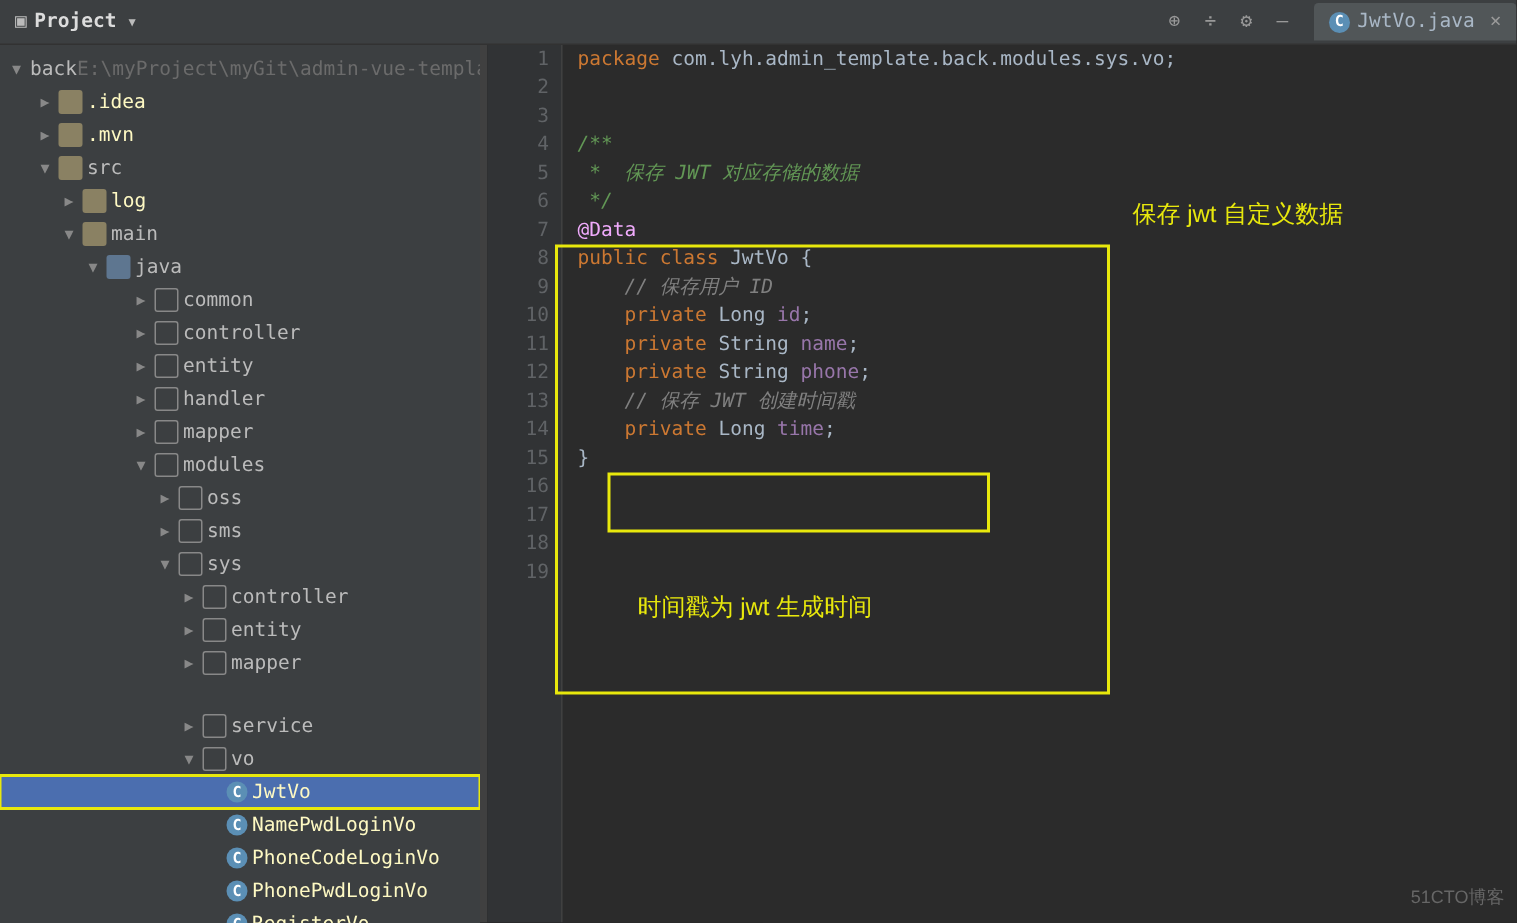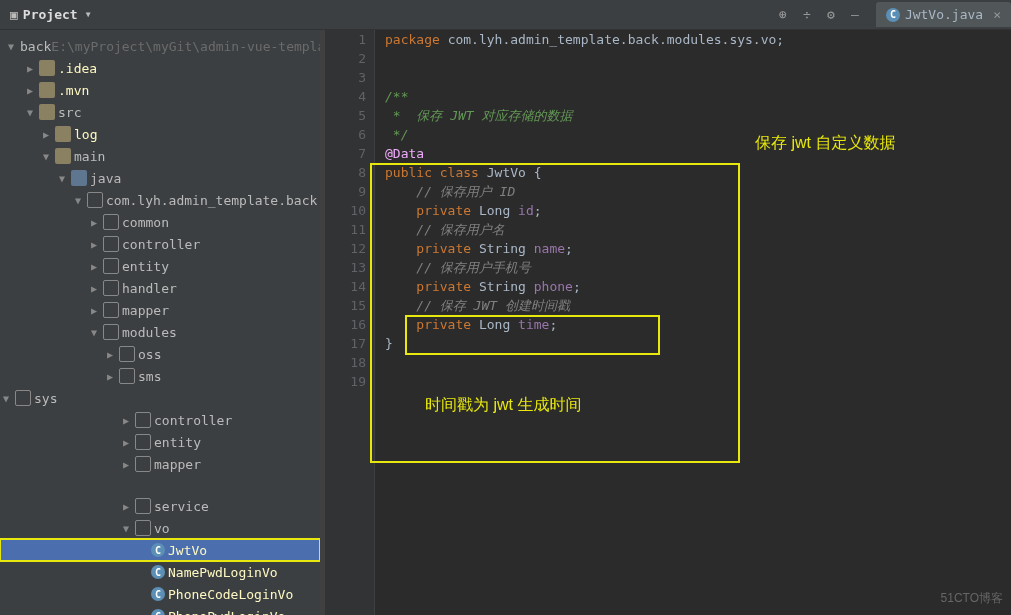--- a/index.html
+++ b/index.html
@@ -100,25 +100,20 @@
       <div class="tree-row" style="padding-left: 40px;">
         <span class="arrow open"></span>
         <span class="icon icon-folder"></span>
         <span class="tree-label ">main</span>
       </div>
       <div class="tree-row" style="padding-left: 56px;">
         <span class="arrow open"></span>
         <span class="icon icon-folder-special"></span>
         <span class="tree-label ">java</span>
       </div>
-      <div class="tree-row" style="padding-left: 72px;">
-        <span class="arrow open"></span>
-        <span class="icon icon-package"></span>
-        <span class="tree-label ">com.lyh.admin_template.back</span>
-      </div>
       <div class="tree-row" style="padding-left: 88px;">
         <span class="arrow closed"></span>
         <span class="icon icon-package"></span>
         <span class="tree-label ">common</span>
       </div>
       <div class="tree-row" style="padding-left: 88px;">
         <span class="arrow closed"></span>
         <span class="icon icon-package"></span>
         <span class="tree-label ">controller</span>
       </div>
@@ -145,21 +140,21 @@
       <div class="tree-row" style="padding-left: 104px;">
         <span class="arrow closed"></span>
         <span class="icon icon-package"></span>
         <span class="tree-label ">oss</span>
       </div>
       <div class="tree-row" style="padding-left: 104px;">
         <span class="arrow closed"></span>
         <span class="icon icon-package"></span>
         <span class="tree-label ">sms</span>
       </div>
-      <div class="tree-row" style="">
+      <div class="tree-row" style="padding-left: 104px;">
         <span class="arrow open"></span>
         <span class="icon icon-package"></span>
         <span class="tree-label ">sys</span>
       </div>
       <div class="tree-row" style="padding-left: 120px;">
         <span class="arrow closed"></span>
         <span class="icon icon-package"></span>
         <span class="tree-label ">controller</span>
       </div>
       <div class="tree-row" style="padding-left: 120px;">
@@ -239,23 +234,21 @@
     <div class="code-line"><span class="kw">package </span><span>com.lyh.admin_template.back.modules.sys.vo;</span></div>
         <div class="code-line"></div>
         <div class="code-line"></div>
         <div class="code-line"><span class="doc-comment">/**</span></div>
         <div class="code-line"><span class="doc-comment"> *  保存 JWT 对应存储的数据</span></div>
         <div class="code-line"><span class="doc-comment"> */</span></div>
         <div class="code-line"><span class="anno">@Data</span></div>
         <div class="code-line"><span class="kw">public class </span><span>JwtVo {</span></div>
         <div class="code-line"><span class="comment">    // 保存用户 ID</span></div>
         <div class="code-line"><span>    </span><span class="kw">private </span><span>Long </span><span class="field">id</span><span>;</span></div>
-        <div class="code-line"><span class="comment">    // 保存用户名</span></div>
         <div class="code-line"><span>    </span><span class="kw">private </span><span>String </span><span class="field">name</span><span>;</span></div>
-        <div class="code-line"><span class="comment">    // 保存用户手机号</span></div>
         <div class="code-line"><span>    </span><span class="kw">private </span><span>String </span><span class="field">phone</span><span>;</span></div>
         <div class="code-line"><span class="comment">    // 保存 JWT 创建时间戳</span></div>
         <div class="code-line"><span>    </span><span class="kw">private </span><span>Long </span><span class="field">time</span><span>;</span></div>
         <div class="code-line"><span>}</span></div>
         <div class="code-line"></div>
       </div>
   </div>
 </div>
 
 <div class="watermark">51CTO博客</div>

